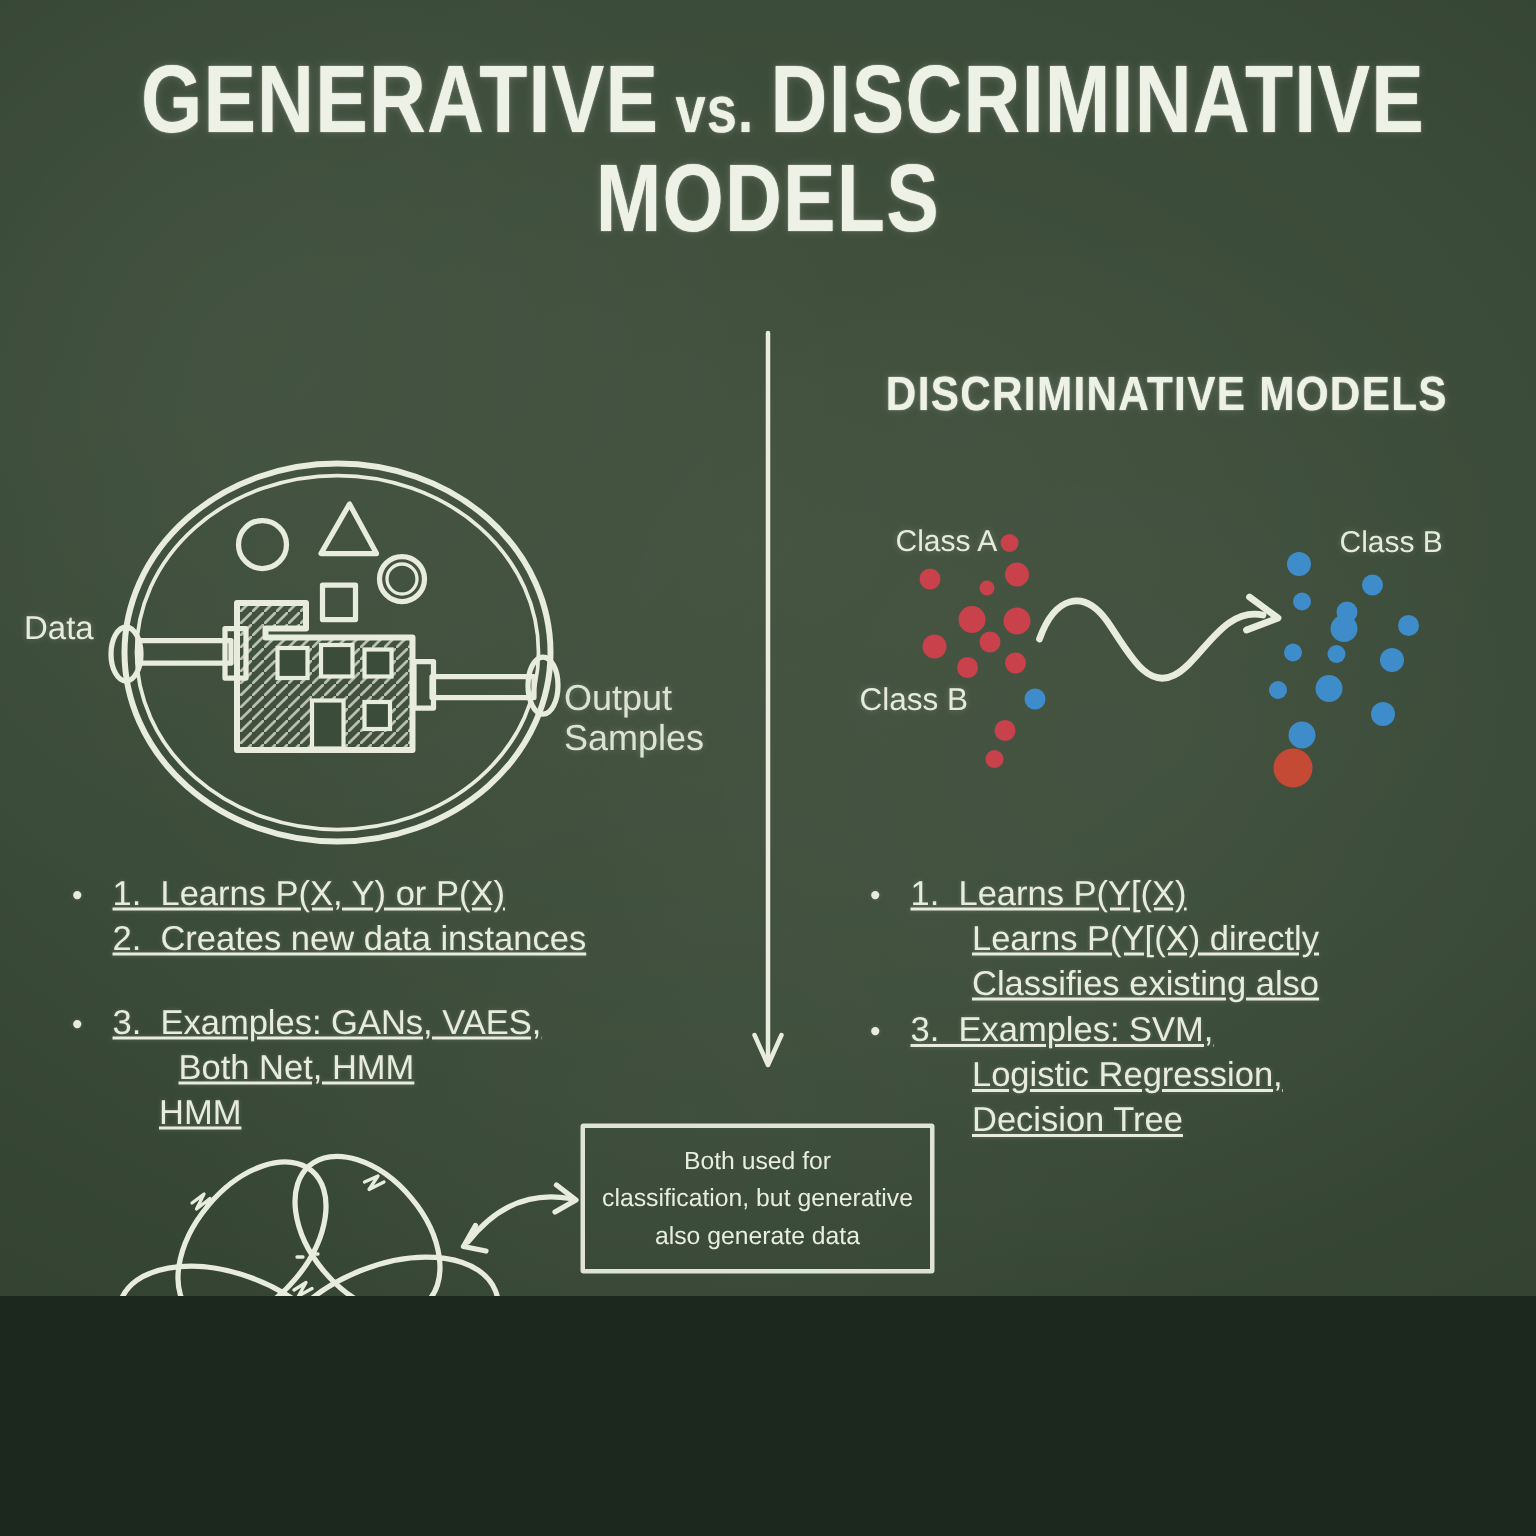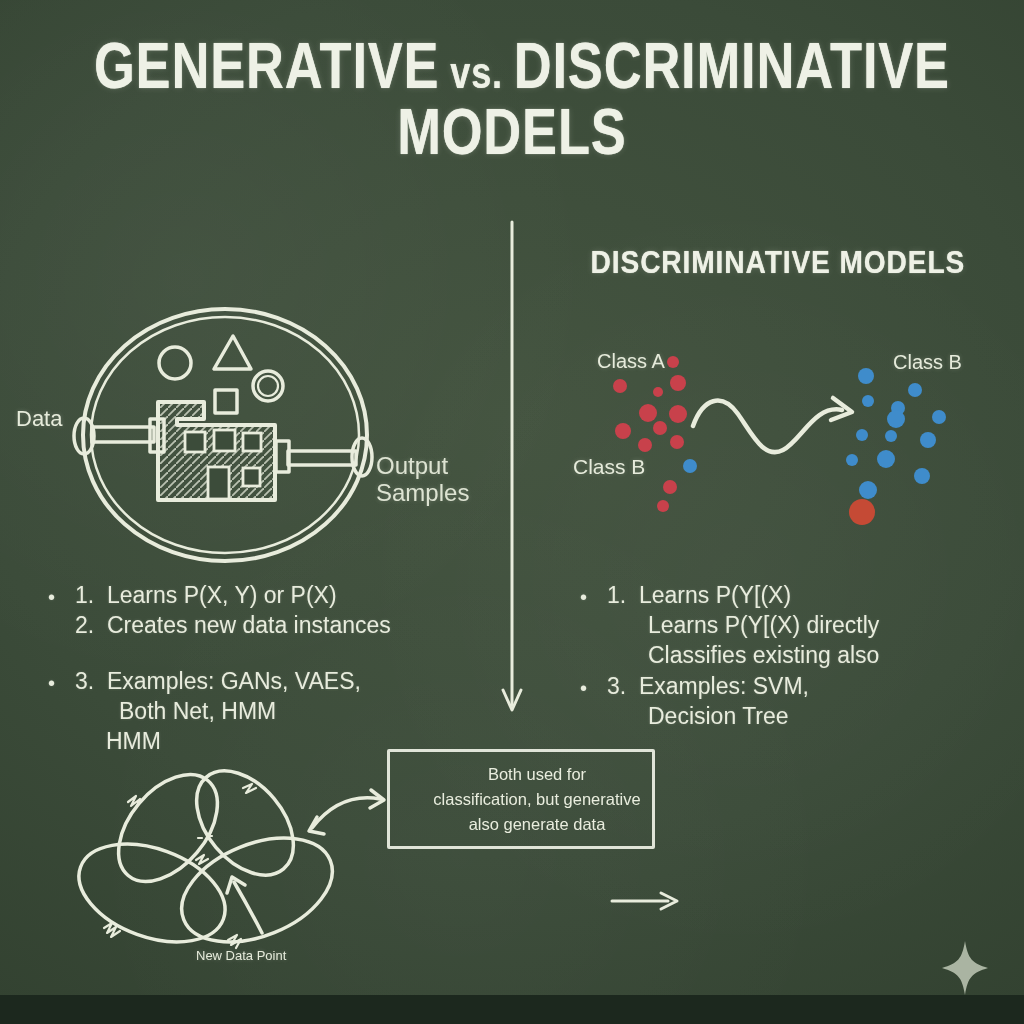--- a/index.html
+++ b/index.html
@@ -1,17 +1,17 @@
 <!DOCTYPE html>
 <html><head>
 <meta charset="utf-8">
 <style>
   html,body{margin:0;padding:0;background:#1c281e;}
   #board{
-    position:relative;width:1024px;height:995px;margin:0 auto;overflow:hidden;
+    position:relative;width:1024px;height:864px;margin:0 auto;overflow:hidden;
     background:
       radial-gradient(ellipse 130% 110% at 50% 42%, #43533f 0%, #3b4b39 40%, #31402f 72%, #243226 94%, #1f2c21 100%);
     font-family:"Liberation Sans", sans-serif;
     color:#edf0e3;
   }
   #texture{
     position:absolute;inset:0;pointer-events:none;
     background:
       radial-gradient(circle at 18% 28%, rgba(255,255,255,0.035), transparent 38%),
       radial-gradient(circle at 72% 58%, rgba(255,255,255,0.028), transparent 42%),
@@ -32,29 +32,29 @@
   #hdr-dis{left:565px;top:244px;width:400px;}
   .label{color:#e6ebdb;text-shadow:0 0 4px rgba(230,235,219,.25);}
   #lbl-data{left:16px;top:406px;font-size:22px;}
   #lbl-output{left:376px;top:452px;font-size:24px;line-height:27px;color:#dde3d2;}
   #lbl-classA{left:597px;top:350px;font-size:20px;}
   #lbl-classB-left{left:573px;top:455px;font-size:21px;}
   #lbl-classB-right{left:893px;top:351px;font-size:20px;}
   .list-item{display:flex;font-size:23px;line-height:30px;color:#e8ecdd;
     text-shadow:0 0 3px rgba(232,236,221,.2);}
   .bullet{width:27px;font-size:20px;padding-top:2px;}
-  .line{white-space:pre;}
+  .line{white-space:pre;text-decoration:underline;}
   .ind-a{margin-left:44px;}
   .ind-b{margin-left:31px;}
   .ind-c{margin-left:41px;}
   #note-box{
     left:387px;top:749px;width:230px;height:94px;
     border:3px solid rgba(238,241,229,.92);border-radius:2px;
     display:flex;flex-direction:column;justify-content:center;text-align:center;
-    font-size:16.5px;line-height:25px;color:#e9edde;padding-left:32px;
+    font-size:16.5px;line-height:25px;color:#e9edde;
   }
   #lbl-newdata{left:196px;top:948px;font-size:13px;}
   #output-note{left:698px;top:863px;font-size:22px;line-height:31px;}
   svg.layer{position:absolute;left:0;top:0;}
   .chalkline{stroke:#e8ecdc;fill:none;stroke-linecap:round;stroke-linejoin:round;}
 </style>
 </head>
 <body>
 
 <div id="board">
@@ -199,20 +199,21 @@
     <div class="lines">
       <div class="line">1.  Learns P(Y[(X)</div>
       <div class="line ind-c">Learns P(Y[(X) directly</div>
       <div class="line ind-c">Classifies existing also</div>
     </div>
   </div>
   <div class="abs list-item" style="left:580px;top:671px;">
     <span class="bullet">•</span>
     <div class="lines">
       <div class="line">3.  Examples: SVM,</div>
+      <div class="line ind-c">Logistic Regression,</div>
       <div class="line ind-c">Decision Tree</div>
     </div>
   </div>
 
   <div id="note-box" class="abs">
     <div>Both used for</div>
     <div>classification, but generative</div>
     <div>also generate data</div>
   </div>
 

